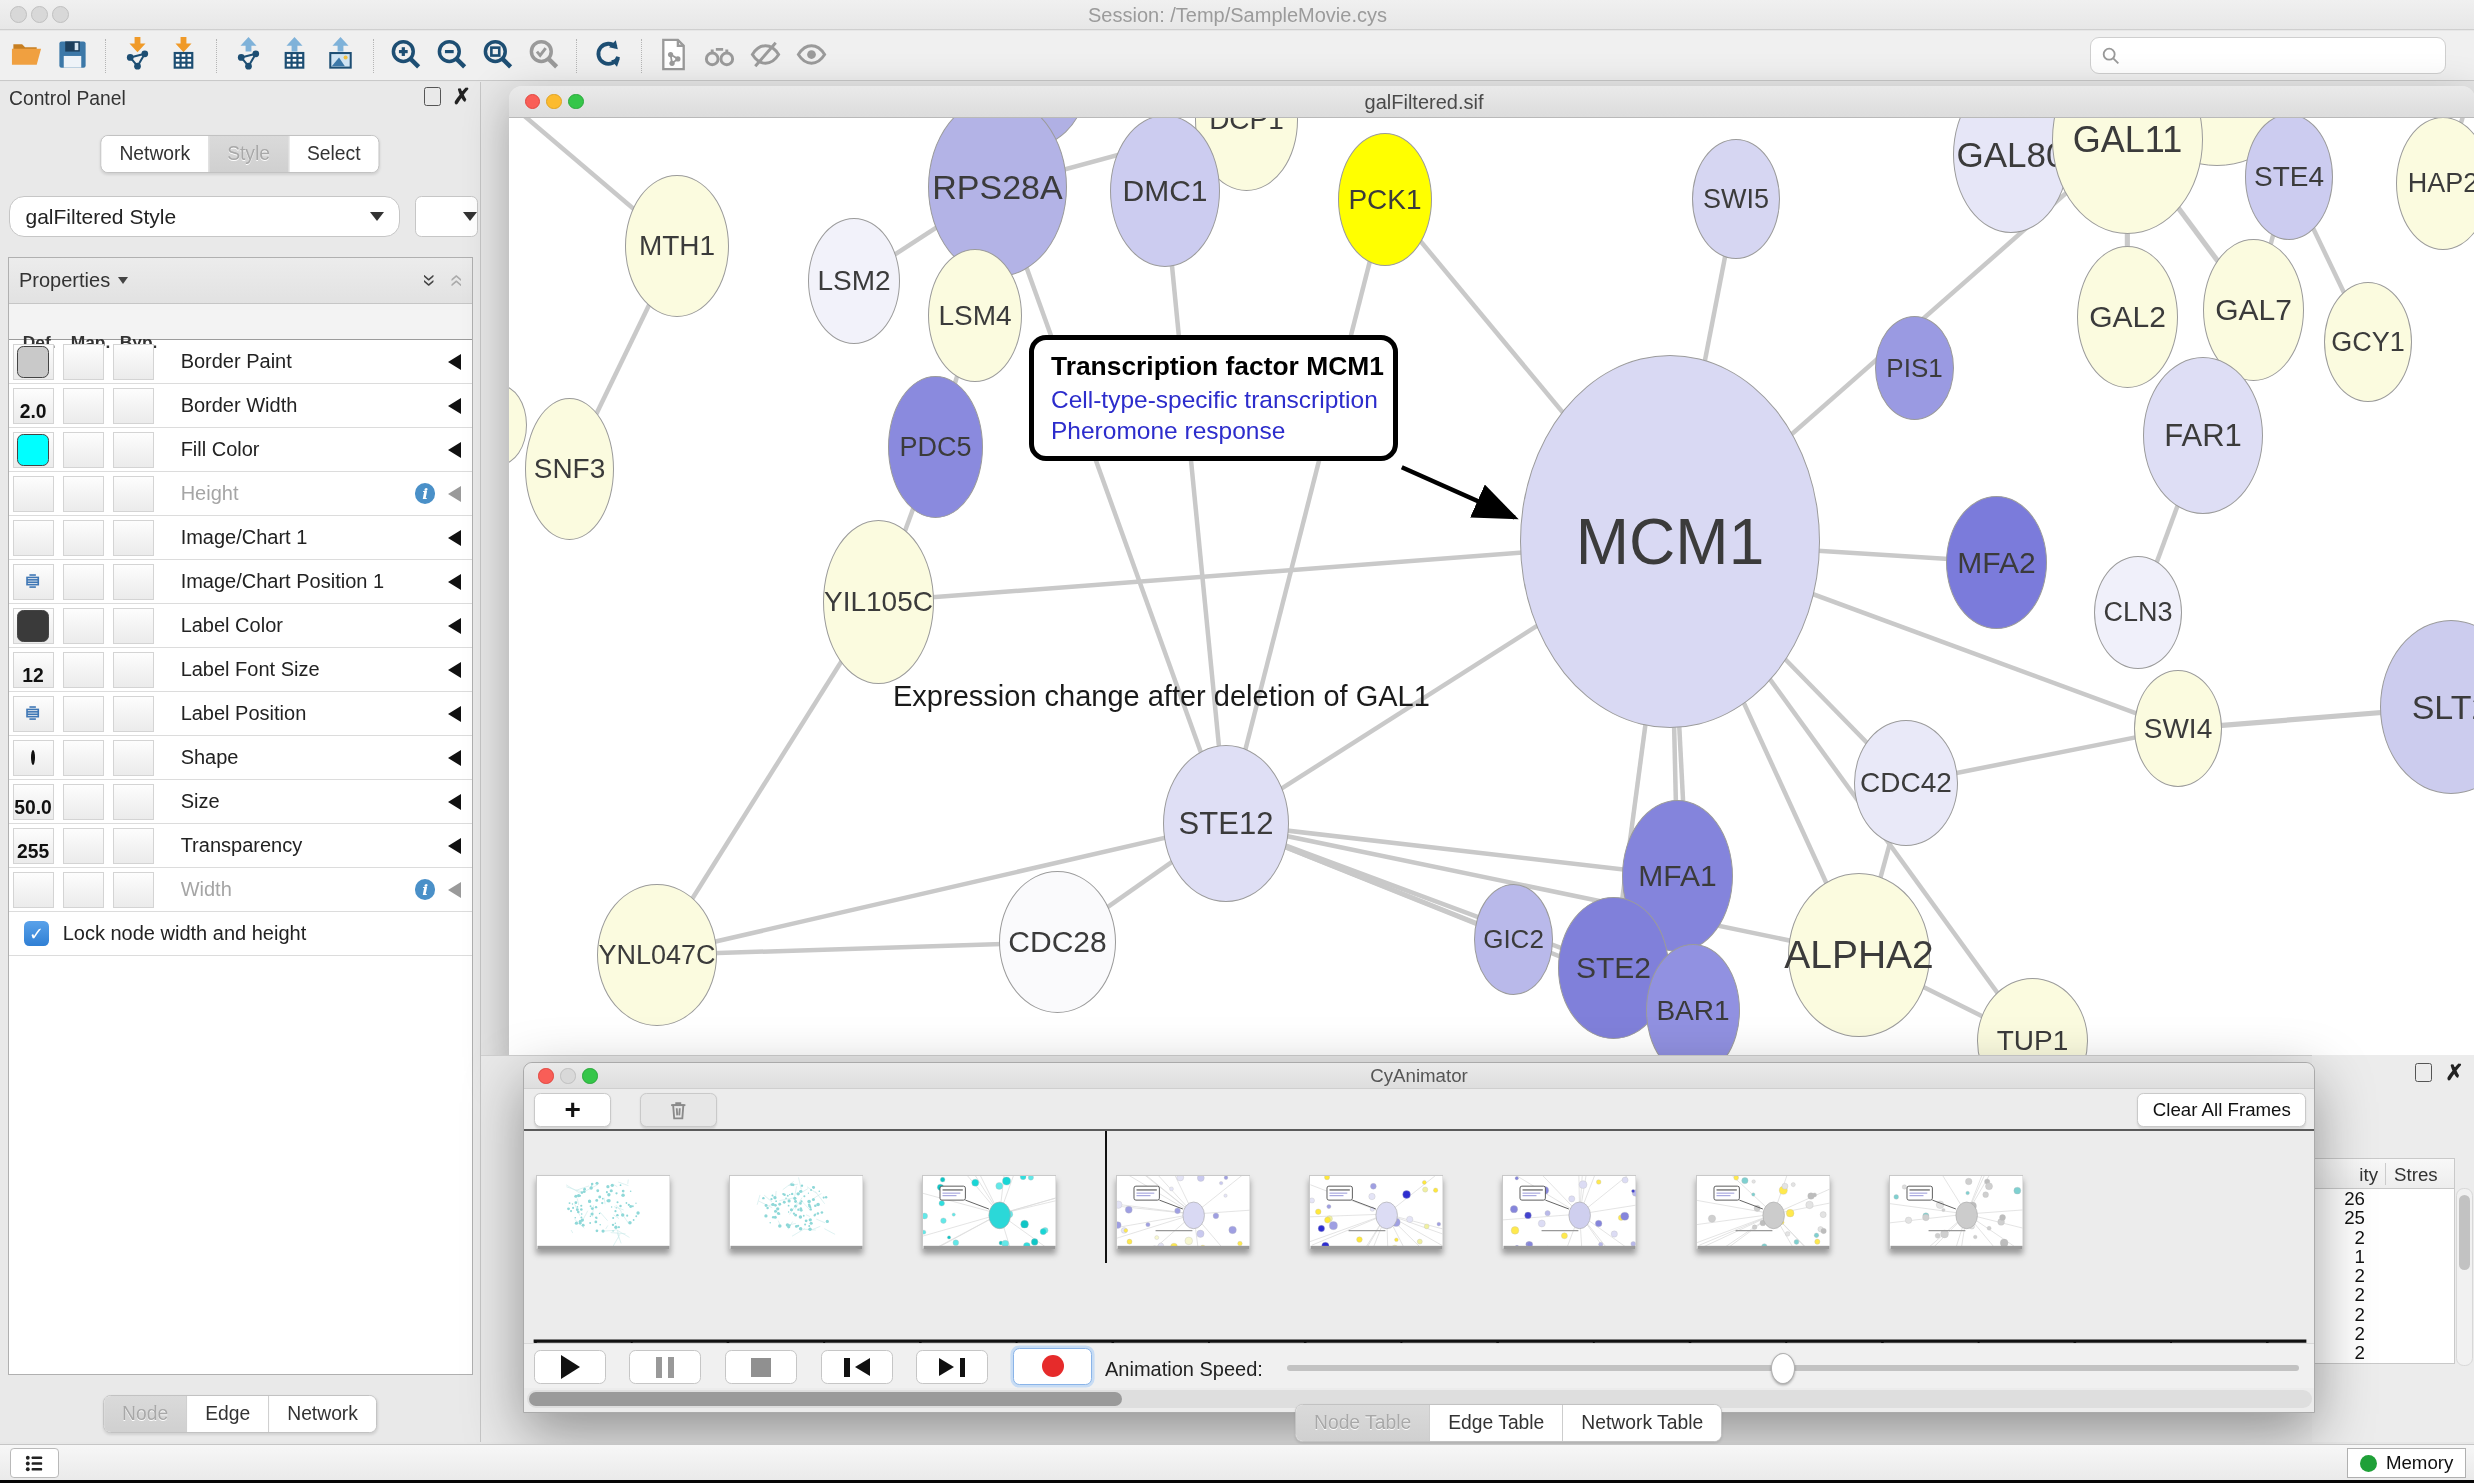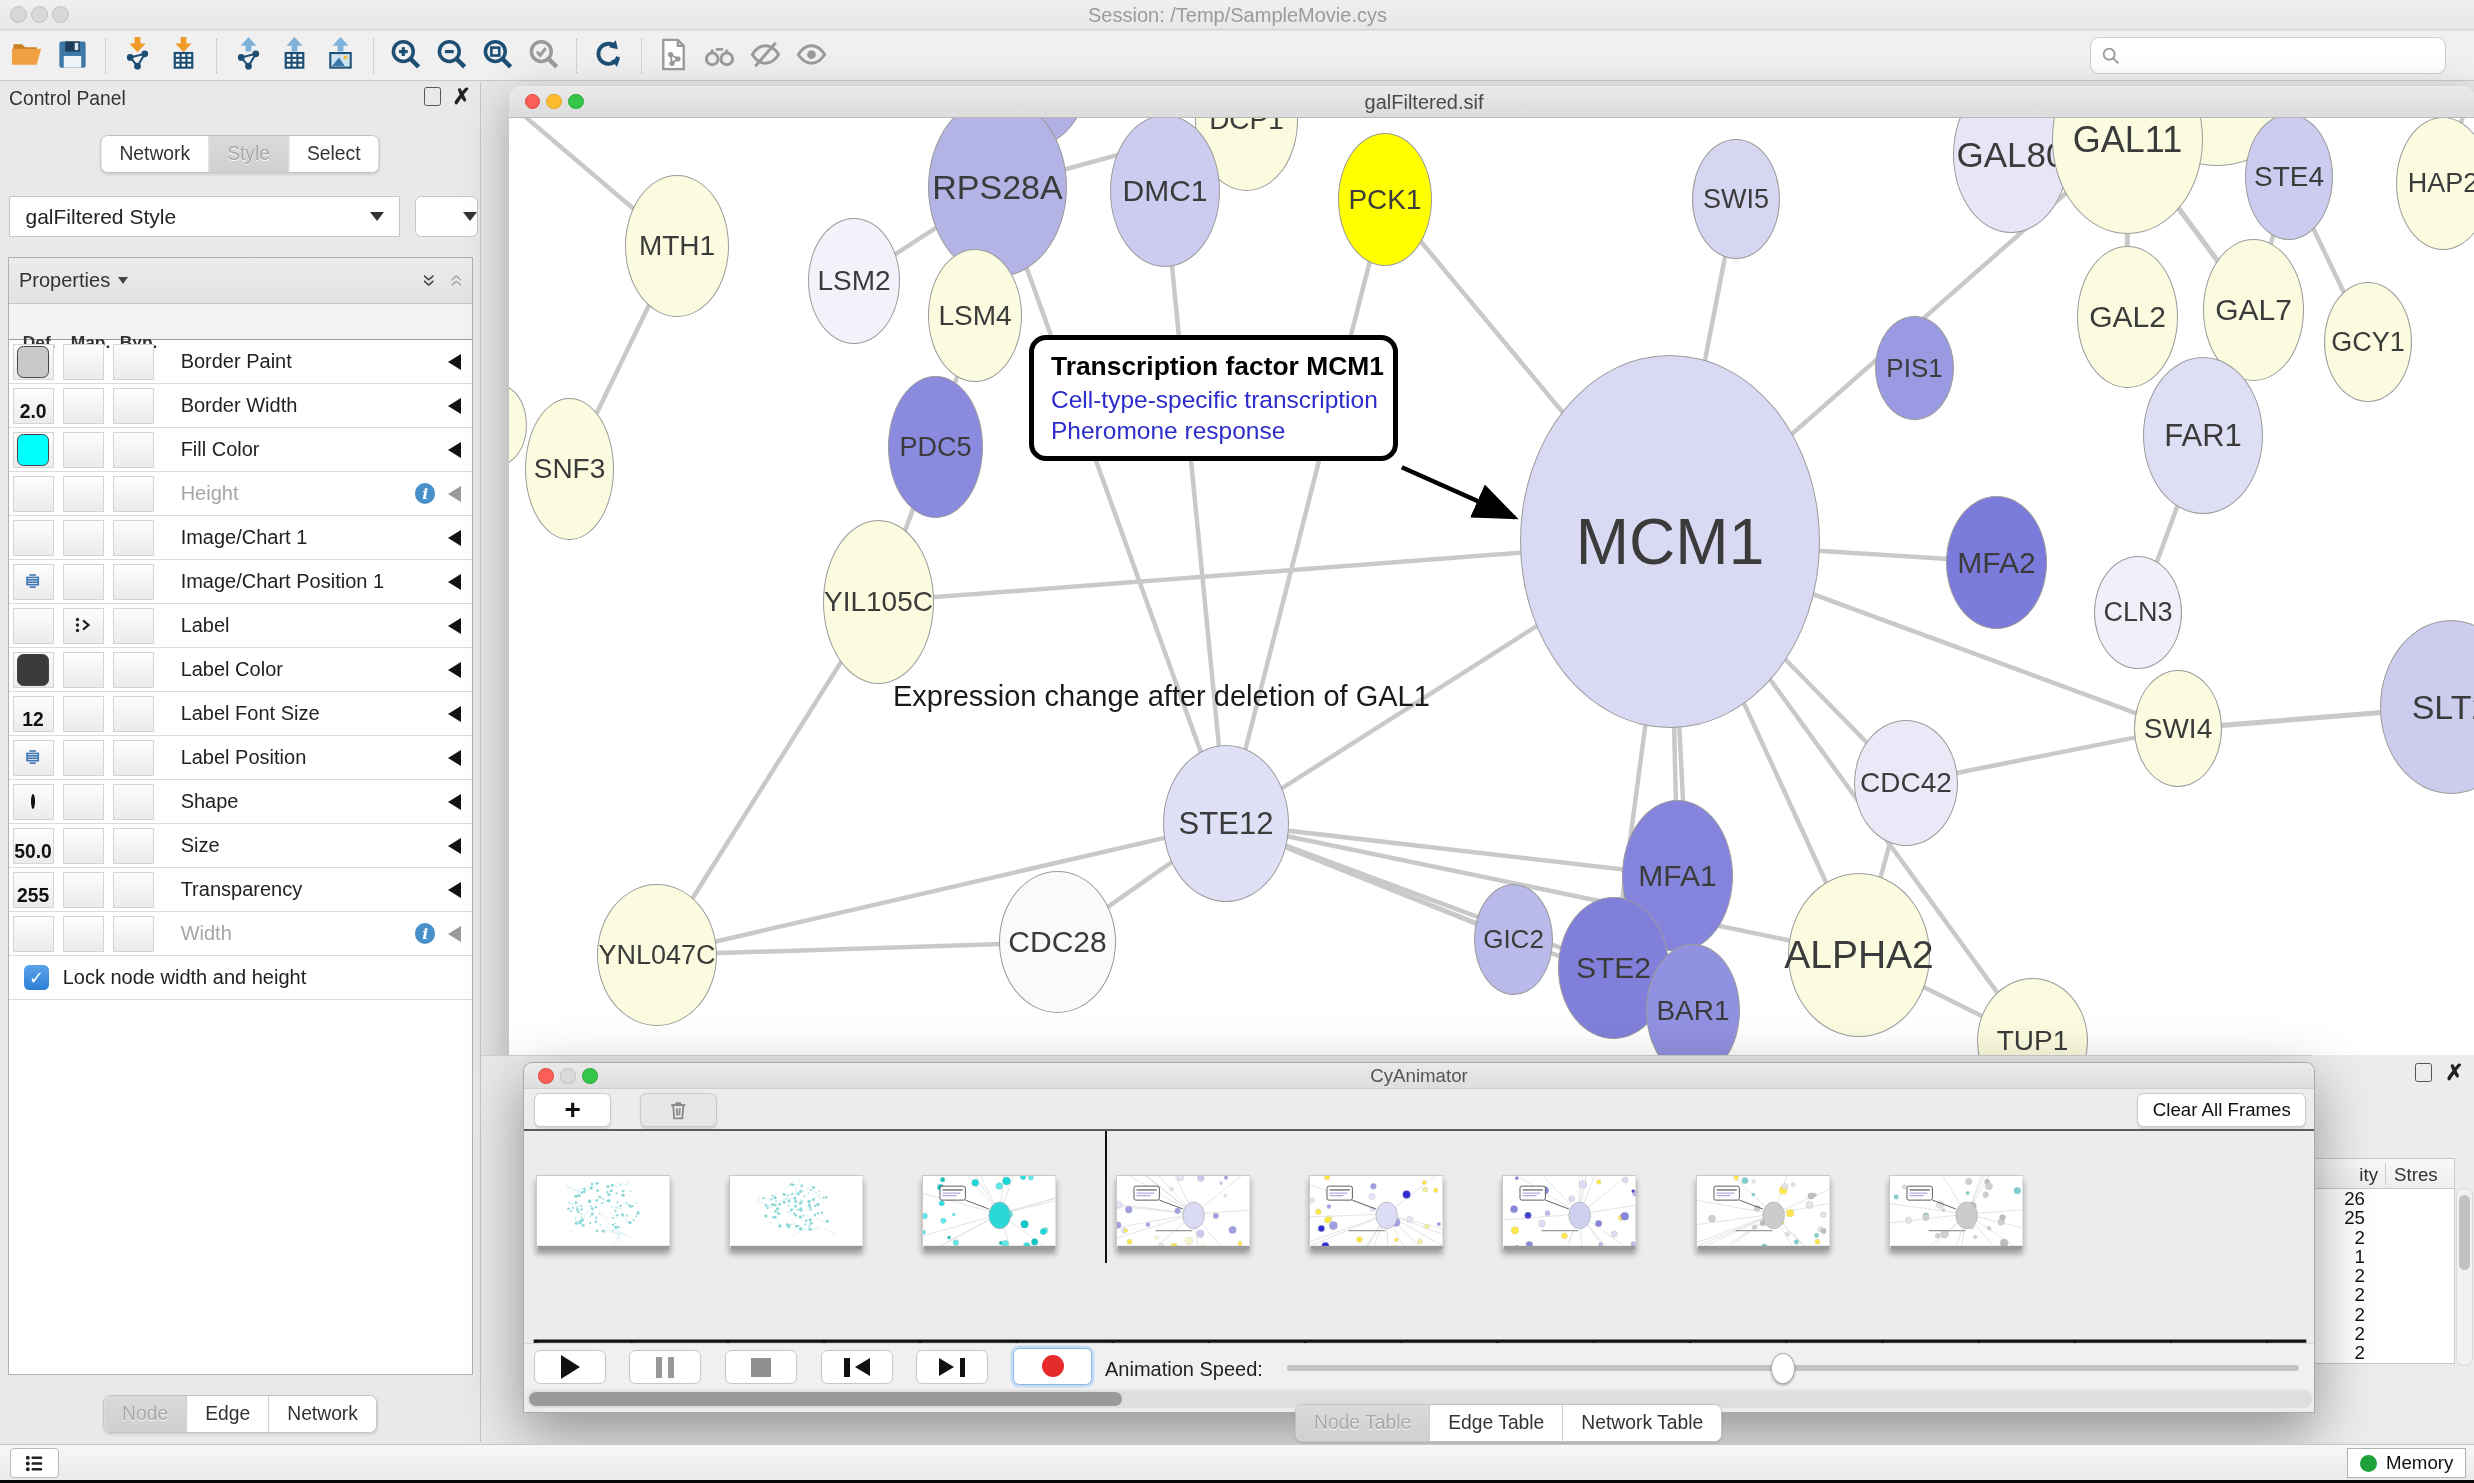--- a/index.html
+++ b/index.html
@@ -35,21 +35,21 @@
   .cp-header-icons { position:absolute; right:9px; top:5.2px; display:flex; gap:11.6px; align-items:center; }
 
   .seg { display:flex; border:1.3px solid #c2c2c2; border-radius:7.7px; overflow:hidden; background:#fff;
     box-shadow:0 1.3px 2.6px rgba(0,0,0,.10); }
   .seg .tab { padding:0 18px; line-height:36px; font-size:19.3px; color:#333; border-left:1.3px solid #cdcdcd; background:#fff; white-space:nowrap; }
   .seg .tab:first-child { border-left:none; }
   .seg .tab.active { background:linear-gradient(#dadada,#d0d0d0); color:#a8a8a8; text-shadow:0 1.3px 0 rgba(255,255,255,.95); }
   .cp-tabs { position:absolute; top:53px; left:50%; transform:translateX(-50%); }
 
   .combo { position:absolute; left:9px; top:114px; width:391px; height:41px; background:#fff;
-    border:1.3px solid #c6c6c6; border-radius:1px; display:flex; align-items:center; padding:0 15.5px; font-size:21px; color:#222; }
+    border:1.3px solid #c6c6c6; border-radius:15px; display:flex; align-items:center; padding:0 15.5px; font-size:21px; color:#222; }
   .combo .caret, .dd-caret { width:0; height:0; border-left:7px solid transparent; border-right:7px solid transparent; border-top:9px solid #333; margin-left:auto; }
   .combo-btn { position:absolute; left:415px; top:114px; width:63px; height:41px; background:#fff;
     border:1.3px solid #c6c6c6; border-radius:6.4px; display:flex; align-items:center; justify-content:center; }
 
   .props { position:absolute; left:7.7px; top:175px; width:465px; height:1118px; background:#fff; border:1.3px solid #b0b0b0; }
   .props-head { height:46px; background:linear-gradient(#ececec,#e2e2e2); border-bottom:1.3px solid #c6c6c6;
     display:flex; align-items:center; padding:0 10.3px; font-size:20px; color:#333; }
   .props-head .caret-sm { width:0; height:0; border-left:5.2px solid transparent; border-right:5.2px solid transparent; border-top:7px solid #444; margin-left:7.7px; }
   .chev { margin-left:auto; display:flex; gap:13px; }
   .chev span { font-size:23px; display:inline-block; }
@@ -404,36 +404,20 @@
                     <line x1="5" y1="11" x2="19" y2="11"></line>
                     <line x1="5" y1="14" x2="19" y2="14"></line>
                     <line x1="8" y1="5" x2="16" y2="5"></line>
                     <line x1="8" y1="20" x2="16" y2="20"></line>
                   </g>
                 </svg></span>
             </div>
             <div class="pcell c2"></div>
             <div class="pcell c3"></div>
             <span class="pname">Image/Chart Position 1</span>
-            <span class="arrow-l"></span>
-          </div>
-          <div class="prow">
-            <div class="pcell c1"></div>
-            <div class="pcell c2">
-              <span><svg viewBox="0 0 24 24" width="22" height="22">
-                  <g fill="#222">
-                    <circle cx="6" cy="6" r="1.8"></circle>
-                    <circle cx="6" cy="12" r="1.8"></circle>
-                    <circle cx="6" cy="18" r="1.8"></circle>
-                  </g>
-                  <path d="M12 7l6 5-6 5" fill="none" stroke="#222" stroke-width="2.4"></path>
-                </svg></span>
-            </div>
-            <div class="pcell c3"></div>
-            <span class="pname">Label</span>
             <span class="arrow-l"></span>
           </div>
           <div class="prow">
             <div class="pcell c1">
               <span class="swatch" style="background: rgb(58, 58, 58);"></span>
             </div>
             <div class="pcell c2"></div>
             <div class="pcell c3"></div>
             <span class="pname">Label Color</span>
             <span class="arrow-l"></span>

